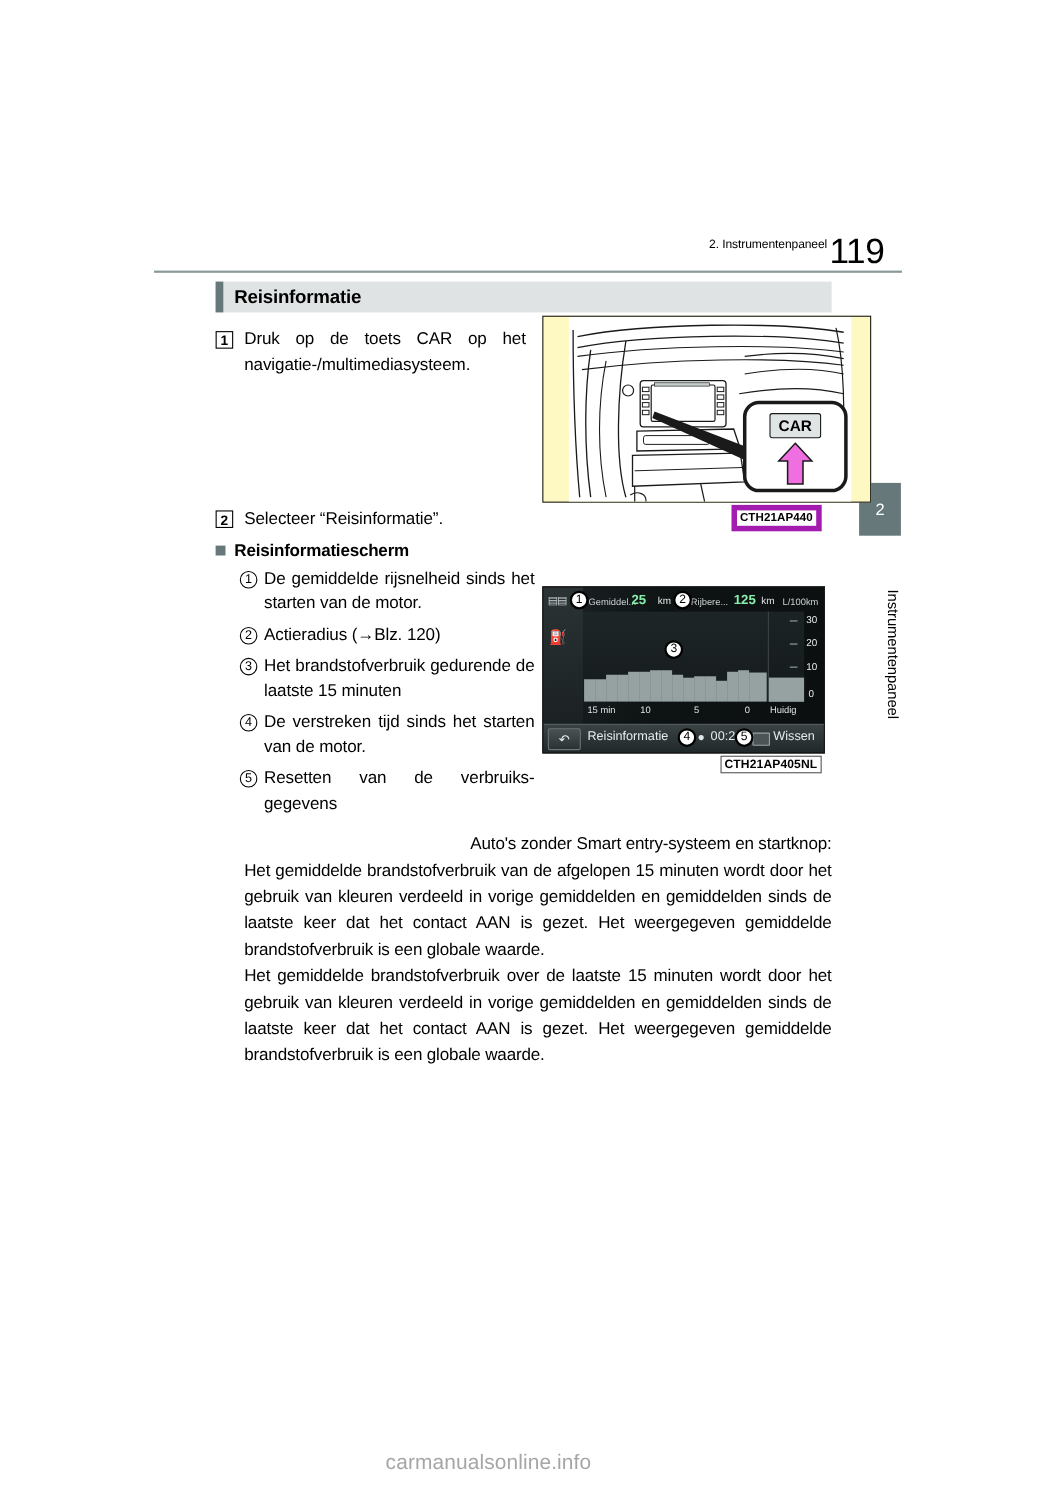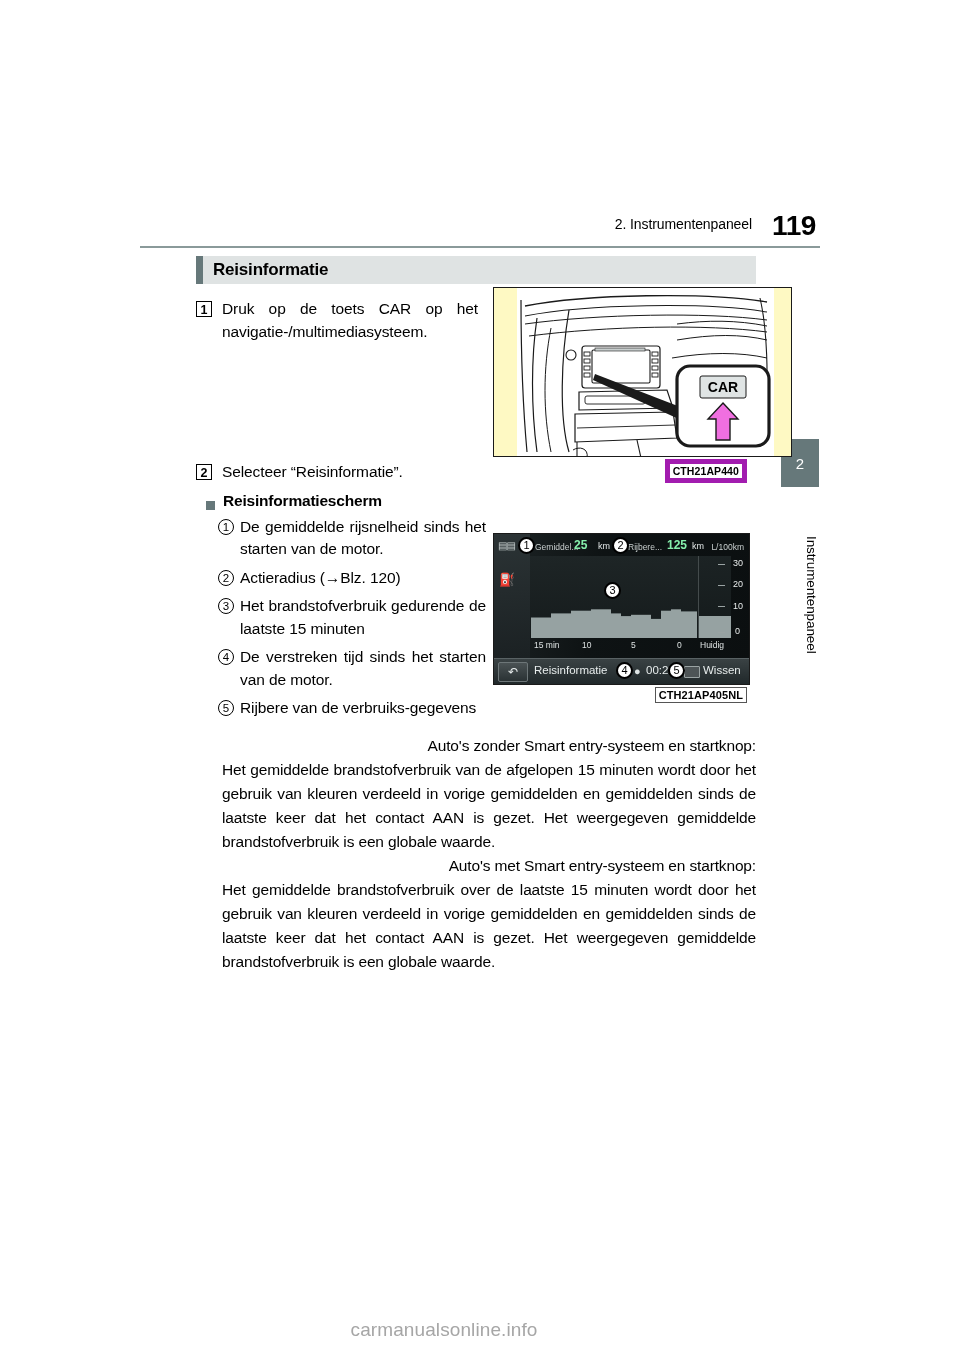--- a/index.html
+++ b/index.html
@@ -21,30 +21,30 @@
     position: absolute;
     left: 140px;
     top: 214px;
     width: 680px;
     height: 40px;
   }
   #header-chapter {
     position: absolute;
     right: 68px;
     top: 2px;
-    font-size: 14px;
+    font-size: 11px;
     letter-spacing: -0.1px;
     white-space: nowrap;
   }
   #header-pageno {
     position: absolute;
-    right: 4px;
+    right: 16px;
     top: -4px;
-    font-size: 28px;
-    font-weight: bold;
+    font-size: 32px;
+    font-weight: normal;
     letter-spacing: -0.4px;
   }
   #header-rule {
     position: absolute;
     left: 0;
     top: 32px;
     width: 680px;
     height: 2px;
     background: #8a9a9a;
   }
@@ -132,26 +132,25 @@
     line-height: 22.5px;
     text-align: justify;
     text-justify: inter-word;
     letter-spacing: -0.1px;
   }
   .step-text.nojust { text-align: left; }
 
   
   .sub-head {
     position: relative;
-    margin-left: 10px;
     font-size: 15.5px;
     font-weight: bold;
     letter-spacing: -0.2px;
     display: flex;
-    align-items: flex-end;
+    align-items: center;
   }
   .sub-head .sq {
     width: 9px;
     height: 9px;
     background: #66787a;
     margin-right: 8px;
     flex: 0 0 auto;
   }
 
   
@@ -369,29 +368,28 @@
       <div class="circ-text">Het brandstofverbruik gedurende de laatste 15 minuten</div>
     </div>
 
     <div class="circ-item" style="width:268px;">
       <div class="circ-num">4</div>
       <div class="circ-text">De verstreken tijd sinds het starten van de motor.</div>
     </div>
 
     <div class="circ-item" style="width:268px;">
       <div class="circ-num">5</div>
-      <div class="circ-text">Rijbere van de verbruiks-gegevens</div>
+      <div class="circ-text">Resetten van de verbruiks-gegevens</div>
     </div>
 
   </div>
 
   <div style="margin-top:14px; margin-left:26px; width:534px;">
     <div class="body-par nojust">Auto's zonder Smart entry-systeem en startknop:</div>
     <div class="body-par">Het gemiddelde brandstofverbruik van de afgelopen 15 minuten wordt door het gebruik van kleuren verdeeld in vorige gemiddelden en gemiddelden sinds de laatste keer dat het contact AAN is gezet. Het weergegeven gemiddelde brandstofverbruik is een globale waarde.</div>
-    <div class="body-par nojust">Auto's met Smart entry-systeem en startknop:</div>
     <div class="body-par">Het gemiddelde brandstofverbruik over de laatste 15 minuten wordt door het gebruik van kleuren verdeeld in vorige gemiddelden en gemiddelden sinds de laatste keer dat het contact AAN is gezet. Het weergegeven gemiddelde brandstofverbruik is een globale waarde.</div>
   </div>
 
 
 </div>
 
 <div id="fig1">
   <svg viewBox="0 0 257 170" width="257" height="170">
     <rect x="0" y="0" width="257" height="170" fill="#ffffff"></rect>
 

